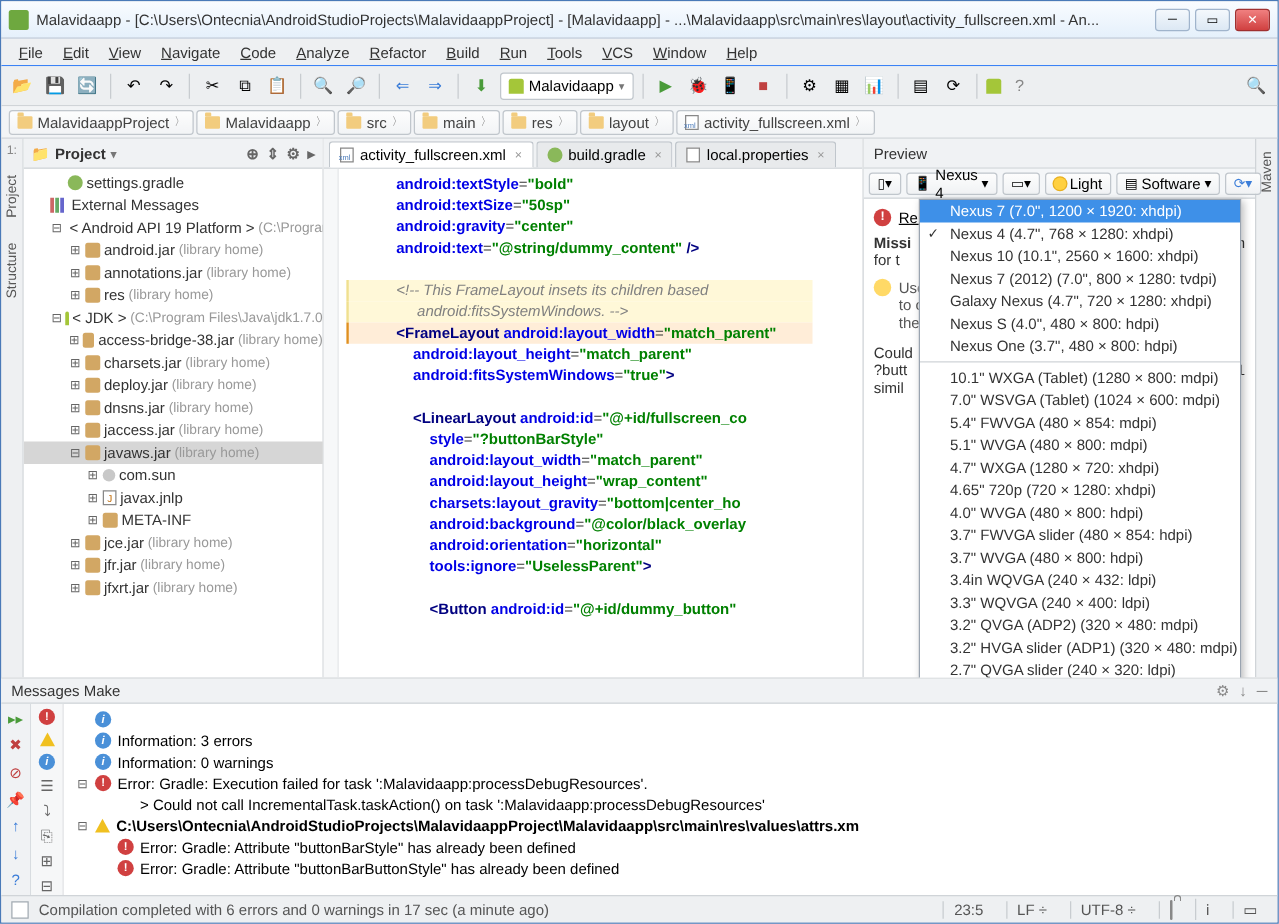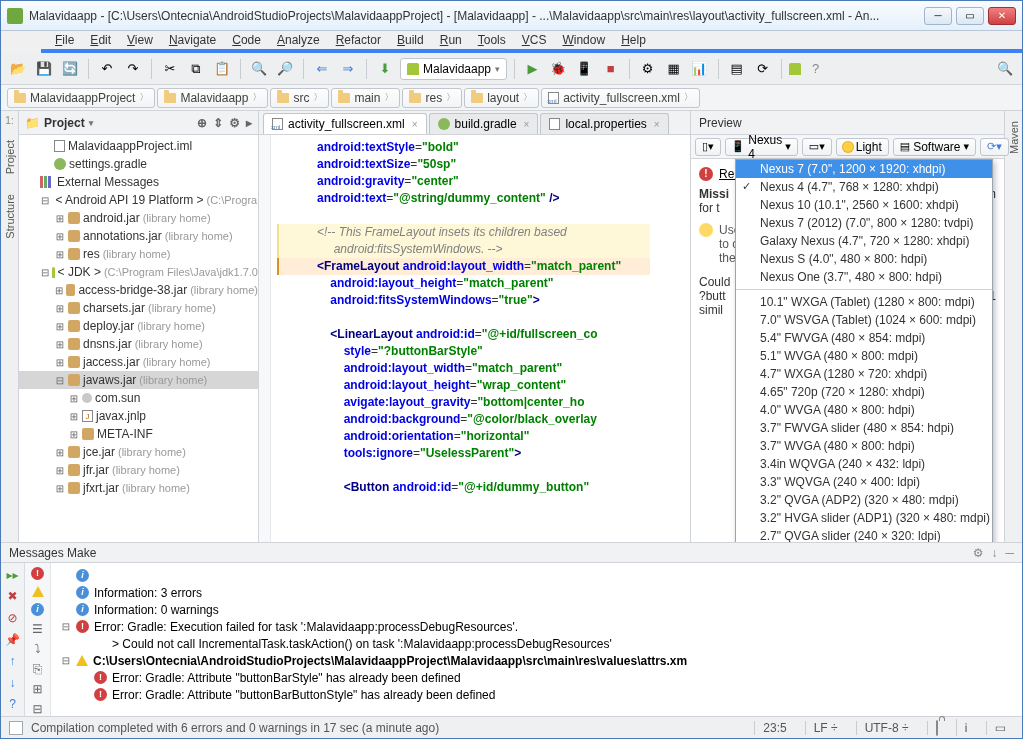--- a/index.html
+++ b/index.html
@@ -7,21 +7,21 @@
 
 
 .titlebar { background: linear-gradient(#f9fcff,#e5f0fb); height: 30px; display: flex; align-items: center; padding: 0 6px; border-bottom: 1px solid #b8c6d8; }
 .titlebar-icon { width: 16px; height: 16px; background: #6ea83f; border-radius: 2px; margin-right: 6px; }
 .titlebar-text { flex: 1; color: #333; overflow: hidden; white-space: nowrap; text-overflow: ellipsis; }
 .win-controls { display: flex; gap: 4px; }
 .win-btn { width: 28px; height: 18px; border: 1px solid #a0b4cc; background: linear-gradient(#f4f8fc,#dce8f4); border-radius: 3px; display: flex; align-items: center; justify-content: center; font-size: 10px; cursor: pointer; }
 .win-close { background: linear-gradient(#f08080,#d04040); color: #fff; border-color: #a03030; }
 
 
-.menubar { background: #eef0f2; height: 22px; display: flex; align-items: center; padding: 0 6px; border-bottom: 4px solid #3b82f6; margin-left: 40px; }
+.menubar { background: #eef0f2; height: 22px; display: flex; align-items: center; padding: 0 6px; border-bottom: 1px solid #3b82f6; }
 .menu-item { padding: 2px 8px; cursor: pointer; color: #333; }
 .menu-item u { text-decoration: underline; }
 
 
 .toolbar { background: #edeff1; height: 32px; display: flex; align-items: center; padding: 0 6px; border-bottom: 1px solid #d0d4d8; gap: 4px; }
 .tb-btn { width: 22px; height: 22px; border: 1px solid transparent; display: flex; align-items: center; justify-content: center; cursor: pointer; border-radius: 3px; font-size: 13px; }
 .tb-sep { width: 1px; height: 20px; background: #c8ccd0; margin: 0 3px; }
 .module-selector { display: flex; align-items: center; height: 22px; border: 1px solid #c0c6cc; border-radius: 3px; padding: 0 6px; background: #fff; gap: 4px; cursor: pointer; }
 .android-robot { width: 12px; height: 12px; background: #a4c639; border-radius: 2px 2px 0 0; position: relative; }
 .toolbar-right { margin-left: auto; }
@@ -245,25 +245,20 @@
       <div class="project-header-icons">
         <span>⊕</span>
         <span>⇕</span>
         <span>⚙</span>
         <span>▸</span>
       </div>
     </div>
     <div class="tree" id="tree">
         <div class="tree-row" style="padding-left: 22px;">
           <span class="tree-toggle"></span>
-          <span class="ij-icon"></span>
-          <span class="tree-label">MalavidaappProject.iml</span>
-        </div>
-        <div class="tree-row" style="padding-left: 22px;">
-          <span class="tree-toggle"></span>
           <span class="gear-mini"></span>
           <span class="tree-label">settings.gradle</span>
         </div>
         <div class="tree-row" style="padding-left: 8px;">
           <span class="tree-toggle"></span>
           <span class="books-icon">
             <span></span>
             <span></span>
             <span></span>
           </span>
@@ -400,21 +395,21 @@
 <span style="margin-left:-40px;background:#fff8d8;border-left:2px solid #f0e090;padding-left:38px;display:inline-block;width:100%"><span class="c">&lt;!-- This FrameLayout insets its children based</span></span>
 <span style="margin-left:-40px;background:#fff8d8;border-left:2px solid #f0e090;padding-left:38px;display:inline-block;width:100%">     <span class="c">android:fitsSystemWindows. --&gt;</span></span>
 <span style="margin-left:-40px;background:#ffedd8;border-left:2px solid #e09020;padding-left:38px;display:inline-block;width:100%"><span class="t">&lt;FrameLayout</span> <span class="a">android:layout_width</span>=<span class="v">"match_parent"</span></span>
     <span class="a">android:layout_height</span>=<span class="v">"match_parent"</span>
     <span class="a">android:fitsSystemWindows</span>=<span class="v">"true"</span><span class="t">&gt;</span>
 
     <span class="t">&lt;LinearLayout</span> <span class="a">android:id</span>=<span class="v">"@+id/fullscreen_co</span>
         <span class="a">style</span>=<span class="v">"?buttonBarStyle"</span>
         <span class="a">android:layout_width</span>=<span class="v">"match_parent"</span>
         <span class="a">android:layout_height</span>=<span class="v">"wrap_content"</span>
-        <span class="a">avigate:layout_gravity</span>=<span class="v">"bottom|center_ho</span>
+        <span class="a">charsets:layout_gravity</span>=<span class="v">"bottom|center_ho</span>
         <span class="a">android:background</span>=<span class="v">"@color/black_overlay</span>
         <span class="a">android:orientation</span>=<span class="v">"horizontal"</span>
         <span class="a">tools:ignore</span>=<span class="v">"UselessParent"</span><span class="t">&gt;</span>
 
         <span class="t">&lt;Button</span> <span class="a">android:id</span>=<span class="v">"@+id/dummy_button"</span></div>
     </div>
   </div>
 
   <div class="preview-panel">
     <div class="preview-header">

